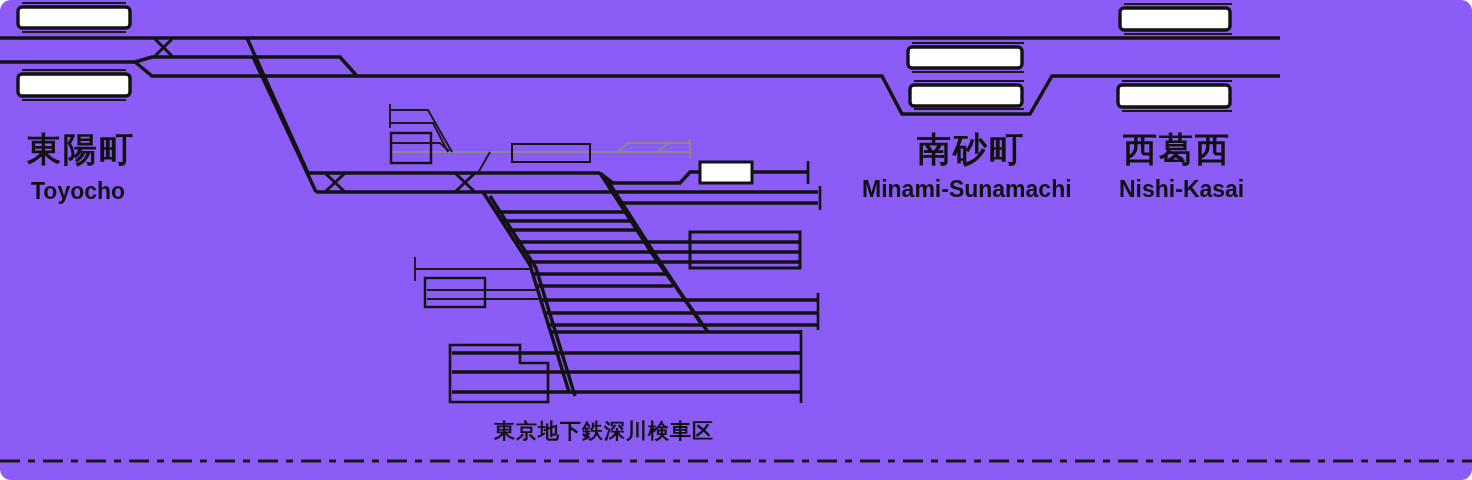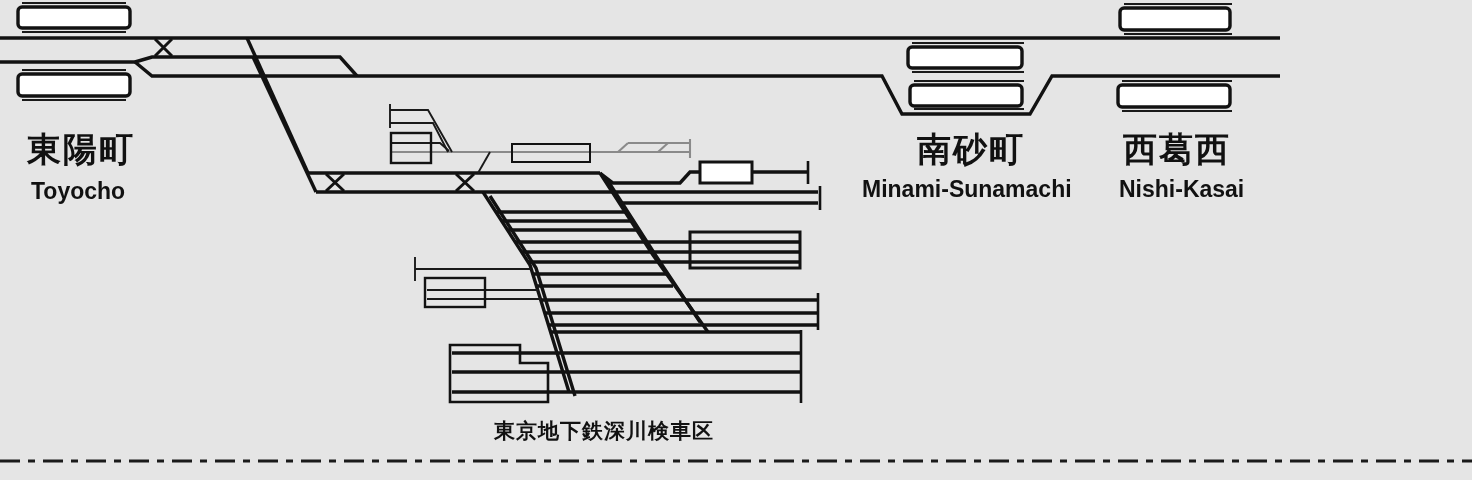--- a/index.html
+++ b/index.html
@@ -1,17 +1,17 @@
 <!DOCTYPE html>
 <html><head>
 <meta charset="utf-8">
 <style>
   html,body{margin:0;padding:0;background:#fff;}
-  .stage{position:relative;width:1472px;height:480px;background:#e5e5e5;overflow:hidden;
-         font-family:"Liberation Sans",sans-serif;}
+  .stage{position:relative;width:1472px;height:480px;background:#8b5cf6;overflow:hidden;
+         font-family:"Liberation Sans",sans-serif;border-radius:11px;}
   svg{display:block;}
   .t  {stroke:#121212;stroke-width:3.4;fill:none;stroke-linecap:butt;stroke-linejoin:miter;}
   .tx {stroke:#121212;stroke-width:3.0;fill:none;}
   .tn {stroke:#1a1a1a;stroke-width:1.9;fill:none;}
   .tg {stroke:#8a8a8a;stroke-width:2.1;fill:none;}
   .bld{stroke:#121212;fill:none;}
   .plat{stroke:#121212;stroke-width:3.4;fill:#ffffff;}
   .tick{stroke:#121212;stroke-width:2.6;fill:none;}
   .kanji{font-weight:bold;font-size:34px;letter-spacing:2px;fill:#111;}
   .romaji{font-weight:bold;font-size:23px;fill:#111;}

